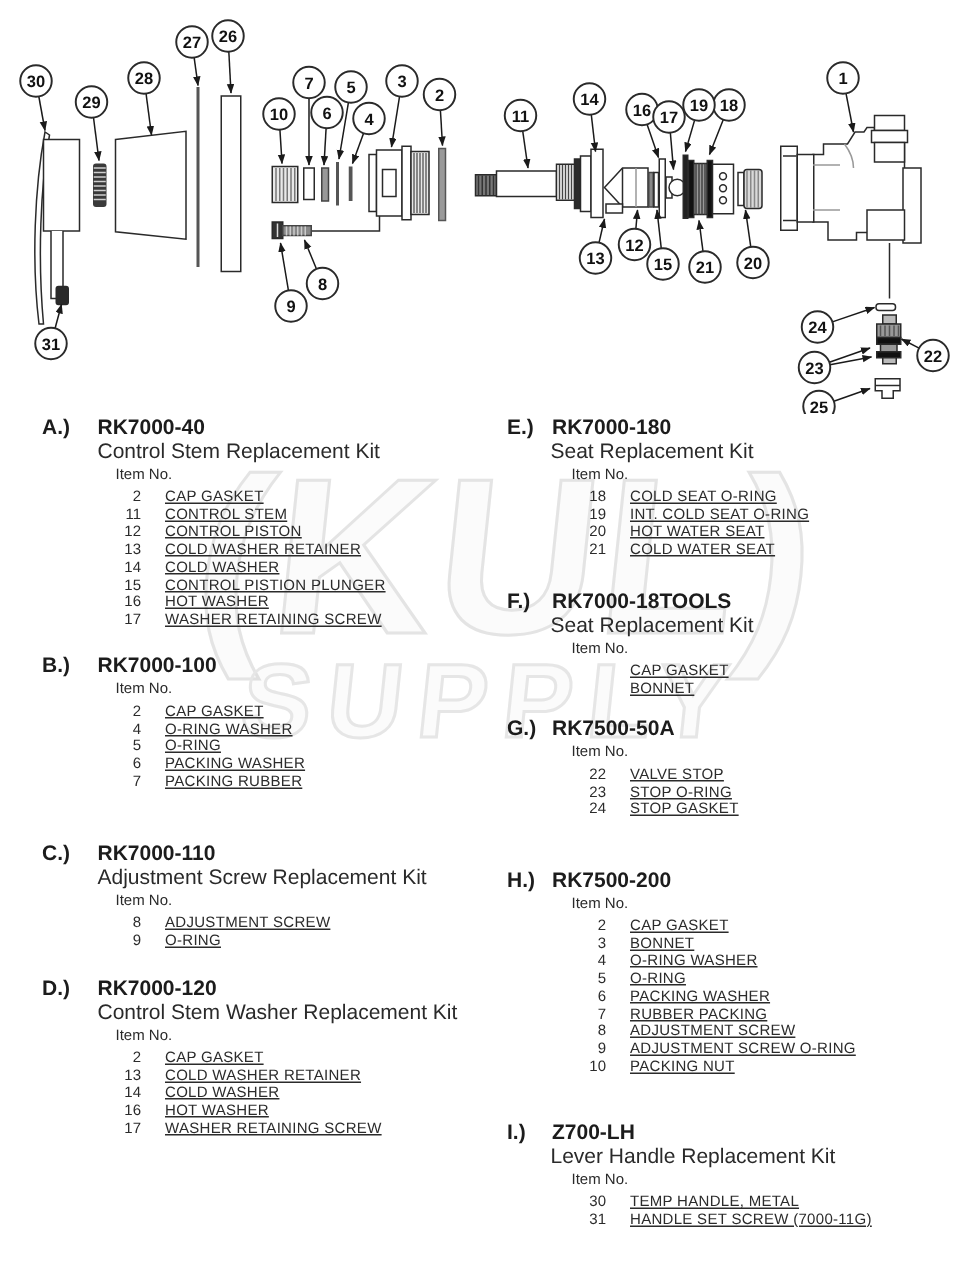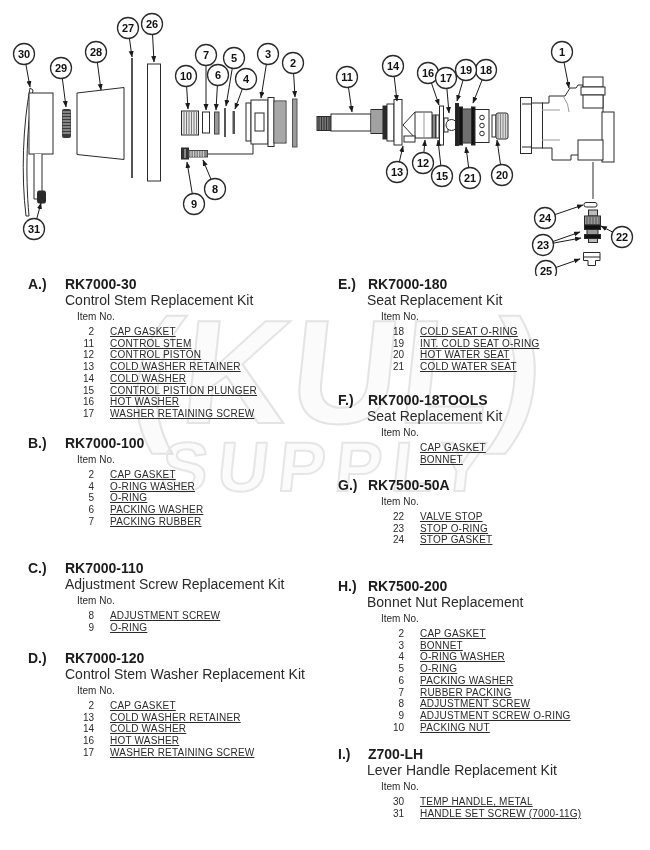--- a/index.html
+++ b/index.html
@@ -334,21 +334,21 @@
           <circle cx="34" cy="229" r="10.5"></circle>
           <text x="34" y="233">31</text>
         </g>
       </g>
   </svg>
 
   <div id="kits">
       <div class="kit col-left" style="top: 277px;">
         <div class="kit-header">
           <span class="kit-letter">A.)</span>
-          <span class="kit-part">RK7000-30</span>
+          <span class="kit-part">RK7000-40</span>
         </div>
         <div class="kit-title">Control Stem Replacement Kit</div>
         <div class="kit-itemno">Item No.</div>
         <div class="kit-items">
           <div class="kit-row">
             <span class="num">2</span>
             <span class="desc">CAP GASKET</span>
           </div>
           <div class="kit-row">
             <span class="num">11</span>
@@ -520,21 +520,20 @@
             <span class="num">24</span>
             <span class="desc">STOP GASKET</span>
           </div>
         </div>
       </div>
       <div class="kit col-right" style="top: 579px;">
         <div class="kit-header">
           <span class="kit-letter">H.)</span>
           <span class="kit-part">RK7500-200</span>
         </div>
-        <div class="kit-title">Bonnet Nut Replacement</div>
         <div class="kit-itemno">Item No.</div>
         <div class="kit-items">
           <div class="kit-row">
             <span class="num">2</span>
             <span class="desc">CAP GASKET</span>
           </div>
           <div class="kit-row">
             <span class="num">3</span>
             <span class="desc">BONNET</span>
           </div>

